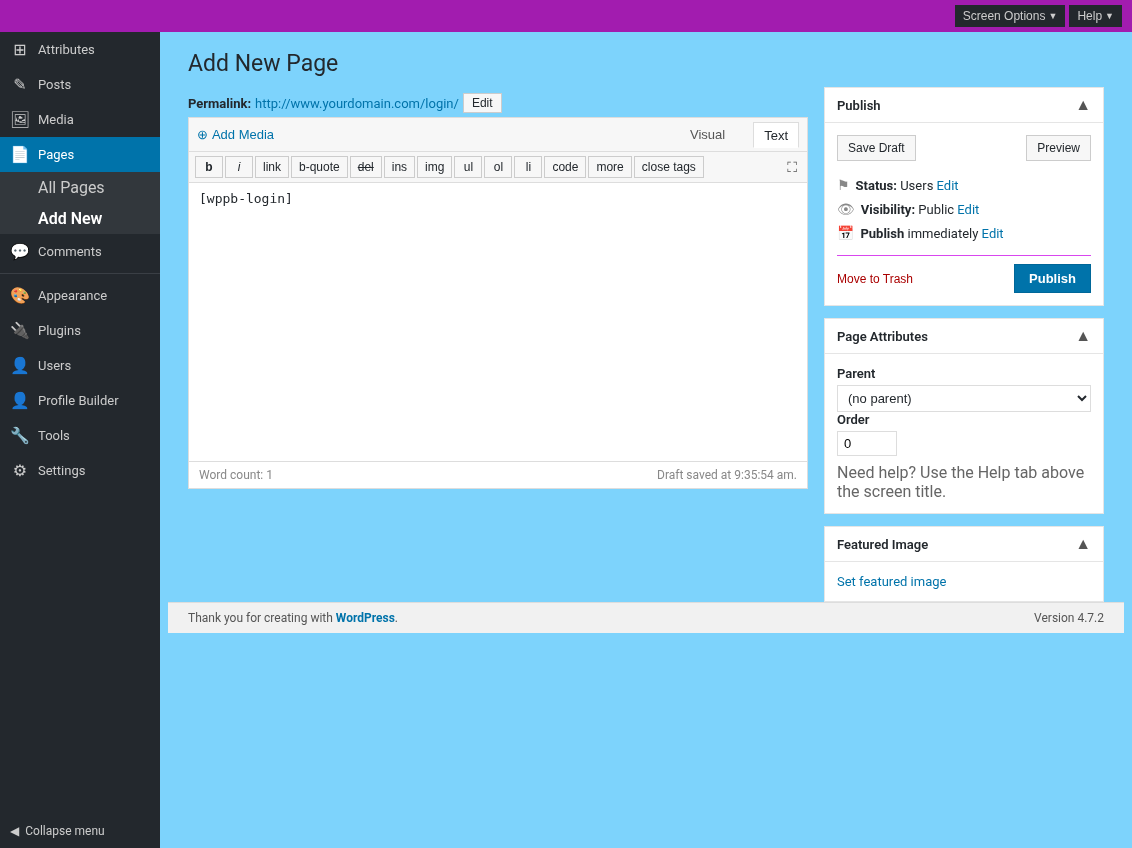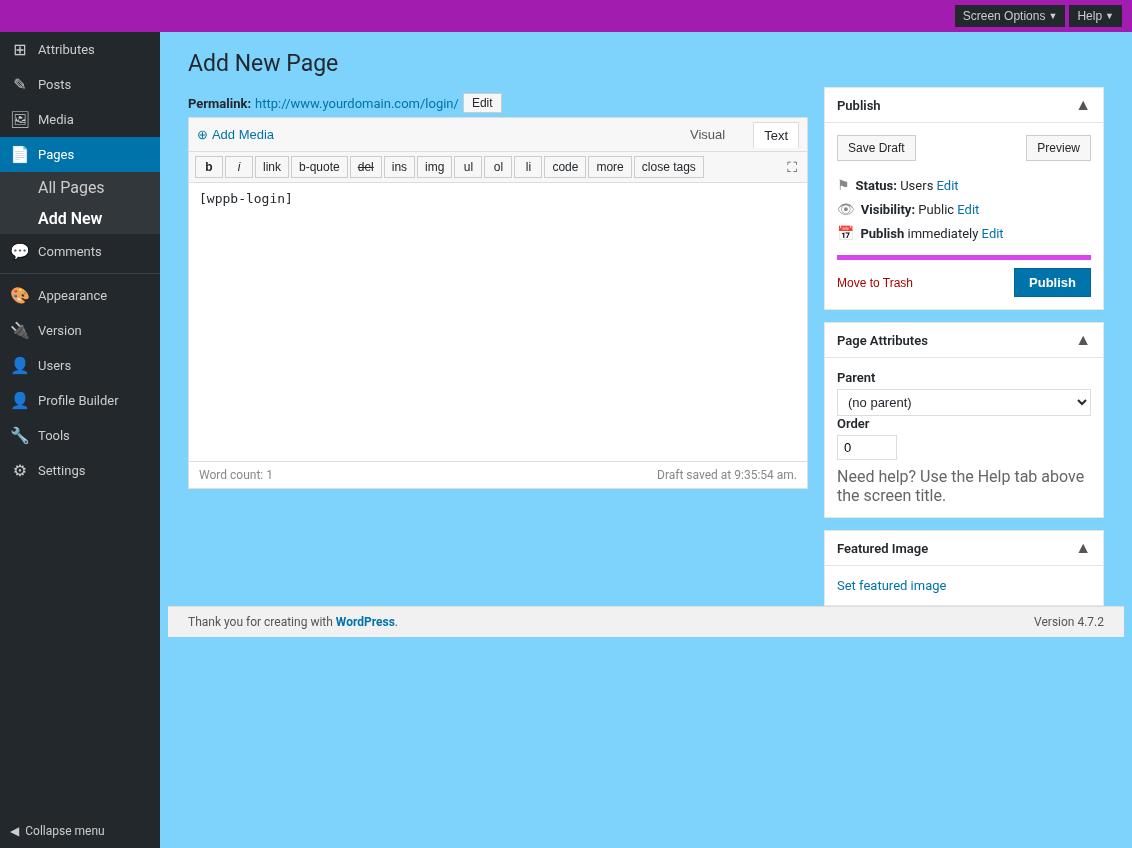--- a/index.html
+++ b/index.html
@@ -68,21 +68,21 @@
     .side-panel-header { display: flex; align-items: center; justify-content: space-between; padding: 8px 12px; background: #fff; border-bottom: 1px solid #e5e5e5; cursor: pointer; font-size: 13px; font-weight: 600; color: #23282d; }
     .side-panel-body { padding: 12px; }
     .side-panel-toggle { background: none; border: none; cursor: pointer; color: #555; font-size: 16px; }
 
     
     .publish-actions { display: flex; gap: 8px; margin-bottom: 12px; }
     .btn-save-draft { background: #f7f7f7; border: 1px solid #ccc; padding: 5px 10px; cursor: pointer; font-size: 12px; color: #23282d; }
     .publish-row { display: flex; align-items: center; gap: 6px; padding: 4px 0; font-size: 13px; }
     .publish-row .icon { color: #888; font-size: 14px; }
     .publish-row a { color: #0073aa; text-decoration: none; cursor: pointer; }
-    .publish-footer { display: flex; align-items: center; justify-content: space-between; margin-top: 10px; padding-top: 8px; border-top: 5px solid #d946ef; }
+    .publish-footer { display: flex; align-items: center; justify-content: space-between; margin-top: 10px; padding-top: 8px; border-top: 1px solid #d946ef; }
     .btn-trash { background: none; border: none; cursor: pointer; color: #a00; font-size: 12px; padding: 0; }
     .btn-publish { background: #0073aa; border: 1px solid #006799; color: #fff; padding: 6px 14px; cursor: pointer; font-size: 13px; font-weight: 600; }
 
     
     .form-label { display: block; font-size: 13px; font-weight: 600; margin-bottom: 4px; color: #23282d; }
     select.attr-select { width: 100%; padding: 4px 6px; border: 1px solid #ddd; font-size: 13px; color: #23282d; background: #fff; }
     input.order-input { width: 60px; padding: 4px 6px; border: 1px solid #ddd; font-size: 13px; }
     .help-text { font-size: 16px; color: #666; margin-top: 7px; }
 
     
@@ -133,21 +133,21 @@
       <span class="icon">💬</span>
       <span>Comments</span>
     </div>
     <div class="sidebar-divider"></div>
     <div class="sidebar-item">
       <span class="icon">🎨</span>
       <span>Appearance</span>
     </div>
     <div class="sidebar-item">
       <span class="icon">🔌</span>
-      <span>Version</span>
+      <span>Plugins</span>
     </div>
     <div class="sidebar-item">
       <span class="icon">👤</span>
       <span>Users</span>
     </div>
     <div class="sidebar-item">
       <span class="icon">👤</span>
       <span>Profile Builder</span>
     </div>
     <div class="sidebar-item">

